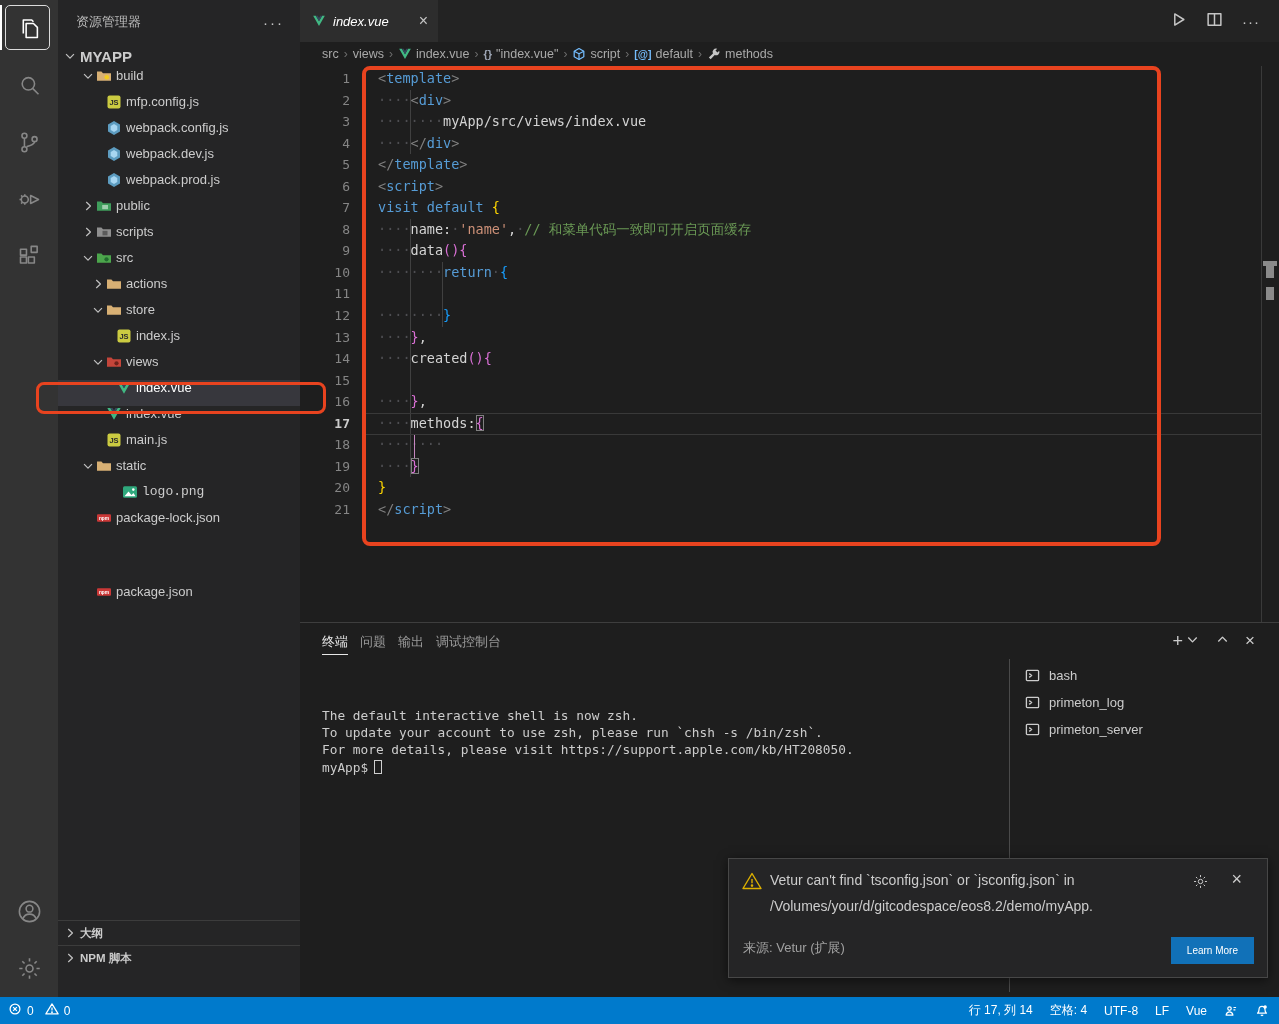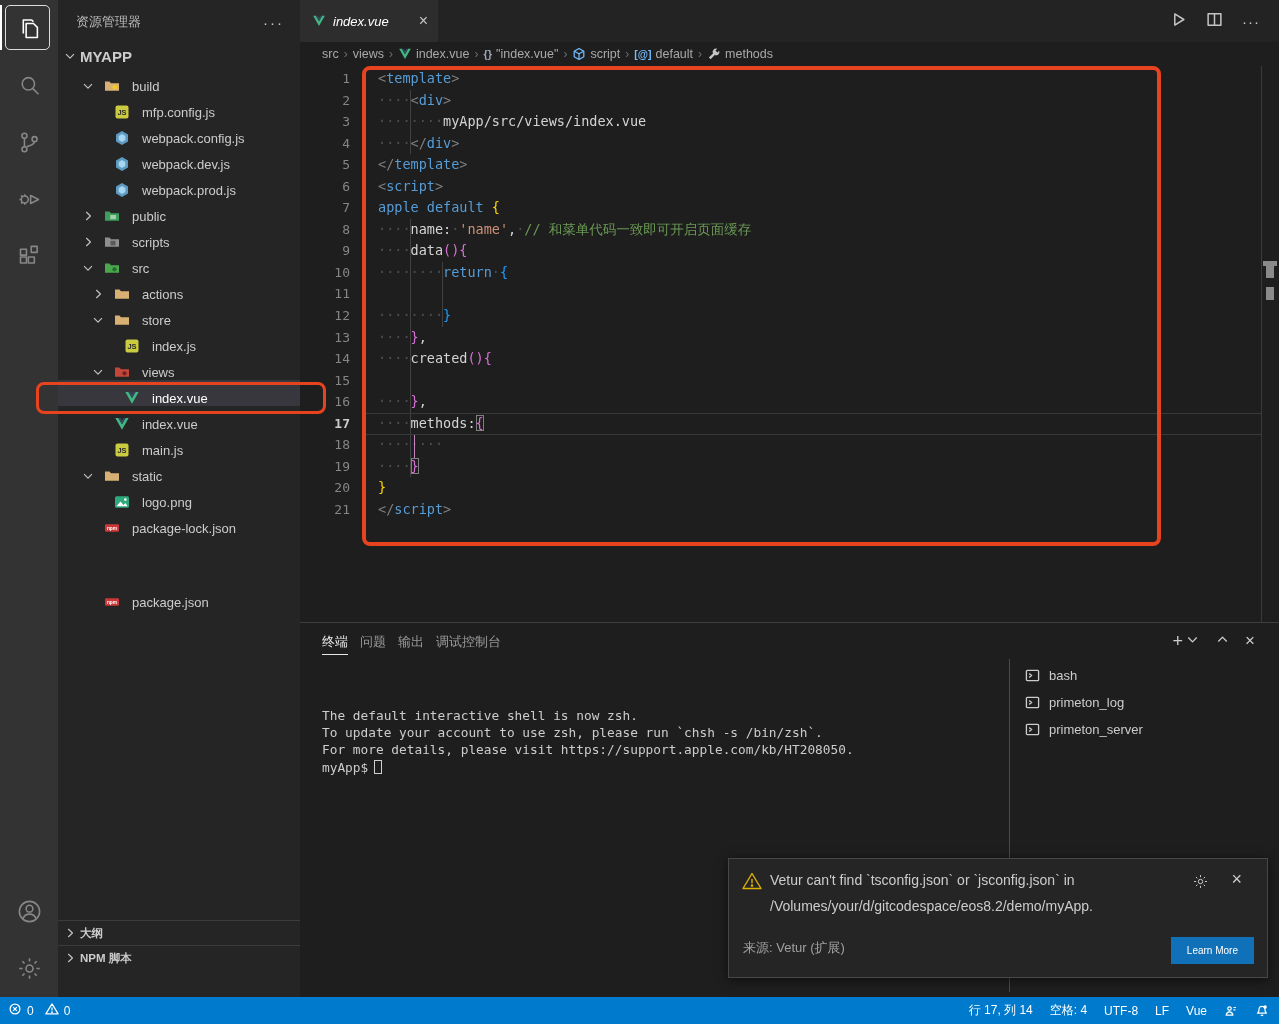--- a/index.html
+++ b/index.html
@@ -20,21 +20,21 @@
   .ab-item svg{ width:27px; height:27px; }
 
   
   .sidebar{ position:absolute; left:58px; top:0; width:242px; height:997px; background:#252526; color:#cccccc; }
   .sb-header{ height:44px; display:flex; align-items:center; padding:0 16px 0 18px; font-size:13px; color:#bbbbbb; }
   .sb-ellipsis{ margin-left:auto; color:#c5c5c5; font-size:15px; letter-spacing:2px; cursor:pointer; }
   .sb-root-row{ height:24px; display:flex; align-items:center; padding-left:4px; gap:2px;
                 font-weight:bold; font-size:15px; color:#cccccc; cursor:pointer; }
   .chev{ width:16px; height:16px; display:inline-flex; align-items:center; justify-content:center; flex:none; color:#c0c0c0; }
   .chev svg{ width:14px; height:14px; }
-  .trow{ height:26px; display:flex; align-items:flex-end; font-size:13px; color:#cccccc; cursor:pointer;gap:8px; }
+  .trow{ height:26px; display:flex; align-items:flex-start; font-size:13px; color:#cccccc; cursor:pointer; }
   .trow.selected{ background:#37373d; color:#ffffff; }
   .ticon{ width:20px; height:16px; display:inline-flex; align-items:center; flex:none; }
   .ticon svg{ width:16px; height:16px; }
   .sb-sections{ position:absolute; left:0; right:0; bottom:27px; }
   .sb-section{ height:25px; display:flex; align-items:center; border-top:1px solid #3c3c3c;
                font-weight:bold; font-size:11.5px; padding-left:4px; gap:2px; cursor:pointer; }
 
   
   .editorarea{ position:absolute; left:300px; top:0; width:979px; height:997px; background:#1e1e1e; }
   .tabbar{ position:absolute; left:0; top:0; right:0; height:42px; background:#232323; display:flex; }
@@ -388,21 +388,21 @@
               <path d="M3.5 5.8L8 10.5l4.5-4.7"></path>
             </svg>
           </span>
           <span class="ticon">
             <svg viewBox="0 0 16 16">
               <path d="M1 3.4h4.4L7 5.2h8v7.6H1z" fill="#d8b074"></path>
             </svg>
           </span>
           <span>static</span>
         </div>
-        <div class="trow" style="padding-left: 32px;">
+        <div class="trow" style="padding-left: 48px; font-family: Liberation Mono, monospace;">
           <span class="chev"></span>
           <span class="ticon">
             <svg viewBox="0 0 16 16">
               <rect x="1" y="2.2" width="14" height="11.6" rx="1.5" fill="#2fa87c"></rect>
               <circle cx="11.3" cy="5.6" r="1.3" fill="#fff"></circle>
               <path d="M2.5 12.3l4-4.8 3 3.4 2-1.9 2 3.3z" fill="#fff"></path>
             </svg>
           </span>
           <span>logo.png</span>
         </div>
@@ -525,21 +525,21 @@
       </div>
 
     <div class="editor-body">
       <div id="code" style="position:absolute;top:2px;left:0;right:0;">
           <div class="cl"><span class="ln">1</span><span class="ct"><span class="tk-p">&lt;</span><span class="tk-t">template</span><span class="tk-p">&gt;</span></span></div>
           <div class="cl"><span class="ln">2</span><span class="ct"><span class="tk-d">····</span><span class="tk-p">&lt;</span><span class="tk-t">div</span><span class="tk-p">&gt;</span></span></div>
           <div class="cl"><span class="ln">3</span><span class="ct"><span class="tk-d">········</span><span class="tk-w">myApp/src/views/index.vue</span></span></div>
           <div class="cl"><span class="ln">4</span><span class="ct"><span class="tk-d">····</span><span class="tk-p">&lt;/</span><span class="tk-t">div</span><span class="tk-p">&gt;</span></span></div>
           <div class="cl"><span class="ln">5</span><span class="ct"><span class="tk-p">&lt;/</span><span class="tk-t">template</span><span class="tk-p">&gt;</span></span></div>
           <div class="cl"><span class="ln">6</span><span class="ct"><span class="tk-p">&lt;</span><span class="tk-t">script</span><span class="tk-p">&gt;</span></span></div>
-          <div class="cl"><span class="ln">7</span><span class="ct"><span class="tk-k">apple</span><span class="tk-w"> </span><span class="tk-k">default</span><span class="tk-w"> </span><span class="tk-b1">{</span></span></div>
+          <div class="cl"><span class="ln">7</span><span class="ct"><span class="tk-k">visit</span><span class="tk-w"> </span><span class="tk-k">default</span><span class="tk-w"> </span><span class="tk-b1">{</span></span></div>
           <div class="cl"><span class="ln">8</span><span class="ct"><span class="tk-d">····</span><span class="tk-w">name:</span><span class="tk-d">·</span><span class="tk-s">'name'</span><span class="tk-w">,</span><span class="tk-d">·</span><span class="tk-c">// 和菜单代码一致即可开启页面缓存</span></span></div>
           <div class="cl"><span class="ln">9</span><span class="ct"><span class="tk-d">····</span><span class="tk-w">data</span><span class="tk-b2">(){</span></span></div>
           <div class="cl"><span class="ln">10</span><span class="ct"><span class="tk-d">········</span><span class="tk-k">return</span><span class="tk-d">·</span><span class="tk-b3">{</span></span></div>
           <div class="cl"><span class="ln">11</span><span class="ct"></span></div>
           <div class="cl"><span class="ln">12</span><span class="ct"><span class="tk-d">········</span><span class="tk-b3">}</span></span></div>
           <div class="cl"><span class="ln">13</span><span class="ct"><span class="tk-d">····</span><span class="tk-b2">}</span><span class="tk-w">,</span></span></div>
           <div class="cl"><span class="ln">14</span><span class="ct"><span class="tk-d">····</span><span class="tk-w">created</span><span class="tk-b2">(){</span></span></div>
           <div class="cl"><span class="ln">15</span><span class="ct"></span></div>
           <div class="cl"><span class="ln">16</span><span class="ct"><span class="tk-d">····</span><span class="tk-b2">}</span><span class="tk-w">,</span></span></div>
           <div class="cl cur"><span class="ln">17</span><span class="ct"><span class="tk-d">····</span><span class="tk-w">methods:</span><span class="tk-x">{</span></span></div>

